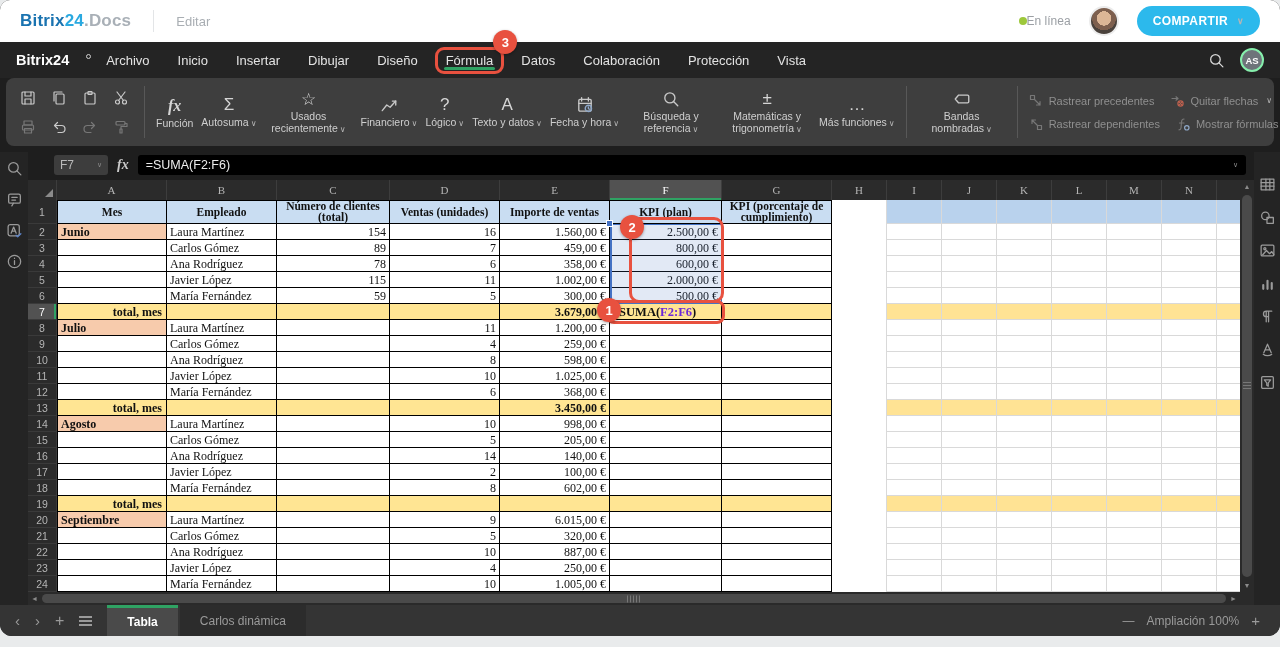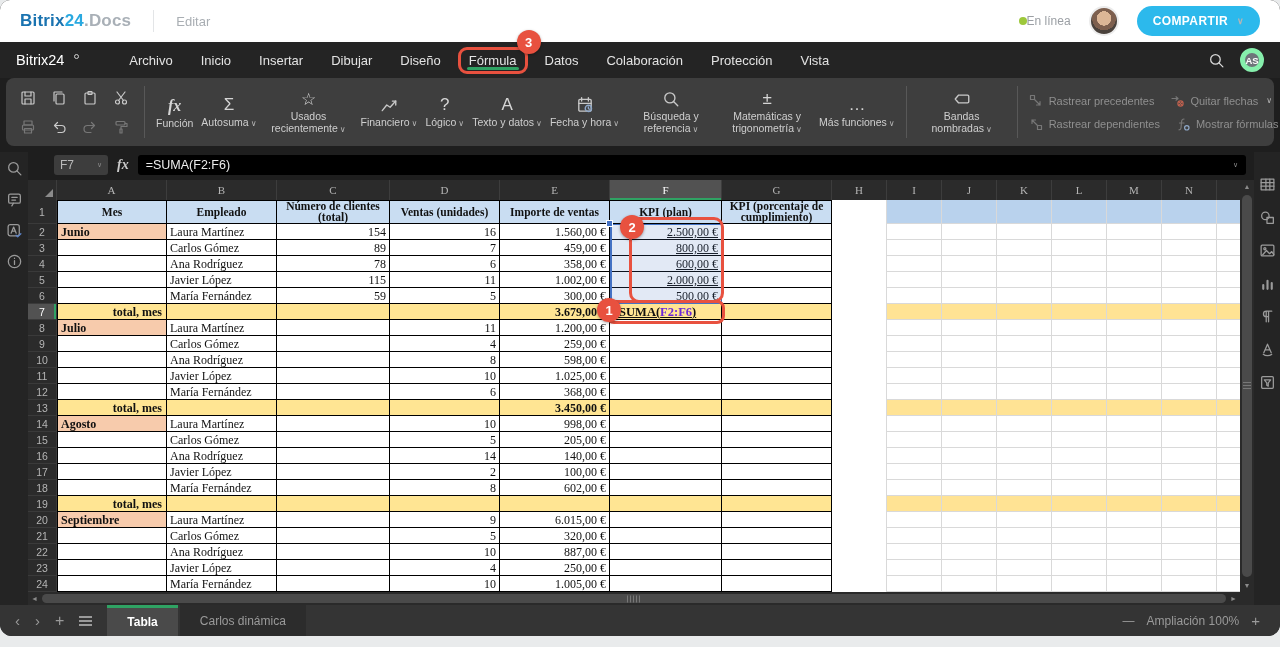--- a/index.html
+++ b/index.html
@@ -20,33 +20,33 @@
   .uavatar { width:30px; height:30px; border-radius:50%; border:2px solid #ececec;
              background: radial-gradient(circle at 50% 40%, #dcb696 0 35%, #7d5f4e 36% 58%, #4a423c 59%);
   }
   .share { height:30px; padding:0 16px; border-radius:16px; background:#2cb9ec; color:#fff;
            font-size:12px; font-weight:bold; letter-spacing:.4px; display:flex; align-items:center; gap:7px; border:none; }
   .share .chev { font-size:9px; }
 
   
   .menubar { position:absolute; left:0; top:42px; width:1280px; height:36px; background:#242424;
              display:flex; align-items:center; padding:0 16px; color:#e3e3e3; }
-  .brand { font-size:14.5px; font-weight:normal; color:#fff; margin-right:48px; display:flex; align-items:flex-start; gap:10px; }
+  .brand { font-size:14.5px; font-weight:bold; color:#fff; margin-right:13px; display:flex; align-items:flex-start; gap:17px; }
   .brand .ring { width:5px; height:5px; border:1px solid #cfcfcf; border-radius:50%; margin-top:2px; }
   .menu { display:flex; gap:24px; font-size:13px; height:36px; align-items:center; }
   .menu-item { position:relative; height:36px; display:flex; align-items:center; padding:0 2px; }
   .menu-item.active::after { content:""; position:absolute; left:0; right:0; bottom:8px; height:3px;
                              background:#2fa263; border-radius:2px; }
   .mi-rect { position:absolute; left:-9px; right:-9px; top:5px; bottom:4px;
              border:3px solid #e8513f; border-radius:9px; }
   .mi-badge { right:-22px; top:-12px; }
   .doc-title { position:absolute; left:853px; top:0; height:36px; display:flex; align-items:center;
                font-size:13px; color:#dcdcdc; }
   .mb-right { margin-left:auto; display:flex; align-items:center; gap:15px; }
-  .as-avatar { width:24px; height:24px; border-radius:50%; background:#6e747a; border:5px solid #86efac;
+  .as-avatar { width:24px; height:24px; border-radius:50%; background:#6e747a; border:2px solid #86efac;
                color:#fff; font-size:9.5px; font-weight:bold; display:flex; align-items:center; justify-content:center; }
 
   
   .ribbon { position:absolute; left:6px; top:78px; width:1268px; height:68px; background:#3e3e3e;
             border-radius:8px; display:flex; align-items:center; padding:0 6px; }
   .rb-quick { display:grid; grid-template-columns:repeat(4,24px); grid-auto-rows:26px; gap:3px 7px;
               justify-items:center; align-items:center; margin:0 4px; flex:none; }
   .qb { width:22px; height:22px; display:flex; align-items:center; justify-content:center; }
   .rb-sep { width:1px; height:52px; background:#585858; margin:0 7px; flex:none; }
   .rbb { display:flex; flex-direction:column; align-items:center; padding:2px 4px; flex:none; }
@@ -99,21 +99,21 @@
   .sg-row { display:flex; height:16px; }
   .sg-row.r1 { height:24px; }
   .sg-rn { width:29px; background:#2b2b2b; color:#b5b5b5; font-family:"Liberation Sans",sans-serif;
            font-size:10.5px; display:flex; align-items:center; justify-content:center;
            border-bottom:1px solid #3a3a3a; border-right:1px solid #3a3a3a; flex:none; }
   .sg-rn.sel { background:#525252; color:#fff; box-shadow:inset -2px 0 0 #2fa263; }
   .cell { flex:none; border-right:1px solid #000; border-bottom:1px solid #000; font-size:12px;
           line-height:14px; color:#111; overflow:hidden; white-space:nowrap; padding-top:1px; }
   .r1 .cell { border-top:1px solid #000; font-size:11.5px; line-height:11px; padding-top:0; }
   .c0 { width:110px; border-left:1px solid #000; } .c1 { width:110px; } .c2 { width:113px; }
-  .c3 { width:110px; } .c4 { width:110px; } .c5 { width:112px;text-decoration:underline; } .c6 { width:110px; }
+  .c3 { width:110px; } .c4 { width:110px; } .c5 { width:112px; } .c6 { width:110px; }
   .hd { background:#c9ddf2; font-weight:bold; display:flex; align-items:center; justify-content:center;
         text-align:center; white-space:normal; }
   .mc { font-weight:bold; padding-left:3px; }
   .mo { background:#f7cbac; }
   .al { padding-left:3px; }
   .ar { text-align:right; padding-right:3px; }
   .tt { background:#ffe593; font-weight:bold; }
   .lab { text-align:right; padding-right:4px; }
   .f7 { text-align:left; padding-left:2px; font-weight:bold; font-size:12.5px; }
   .fr { color:#6d28d9; }

